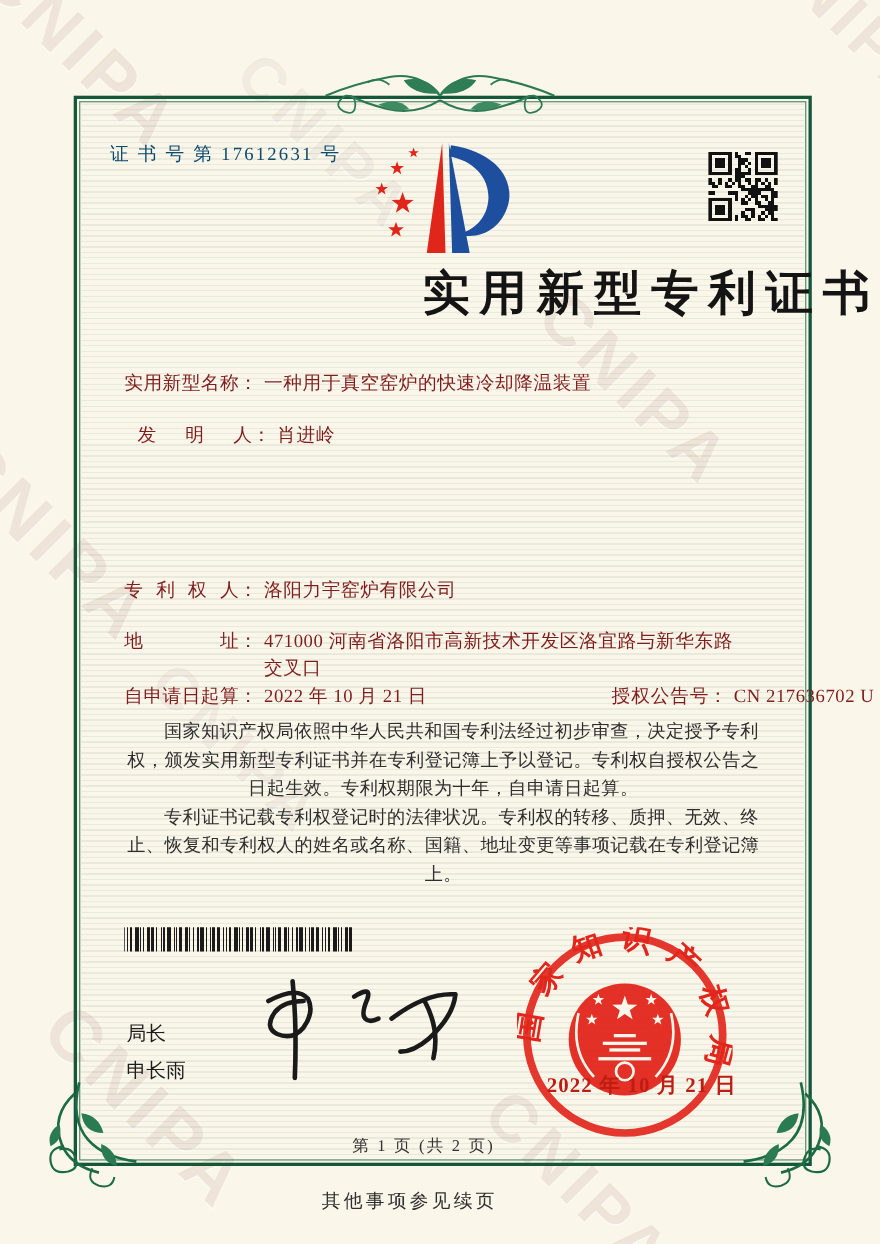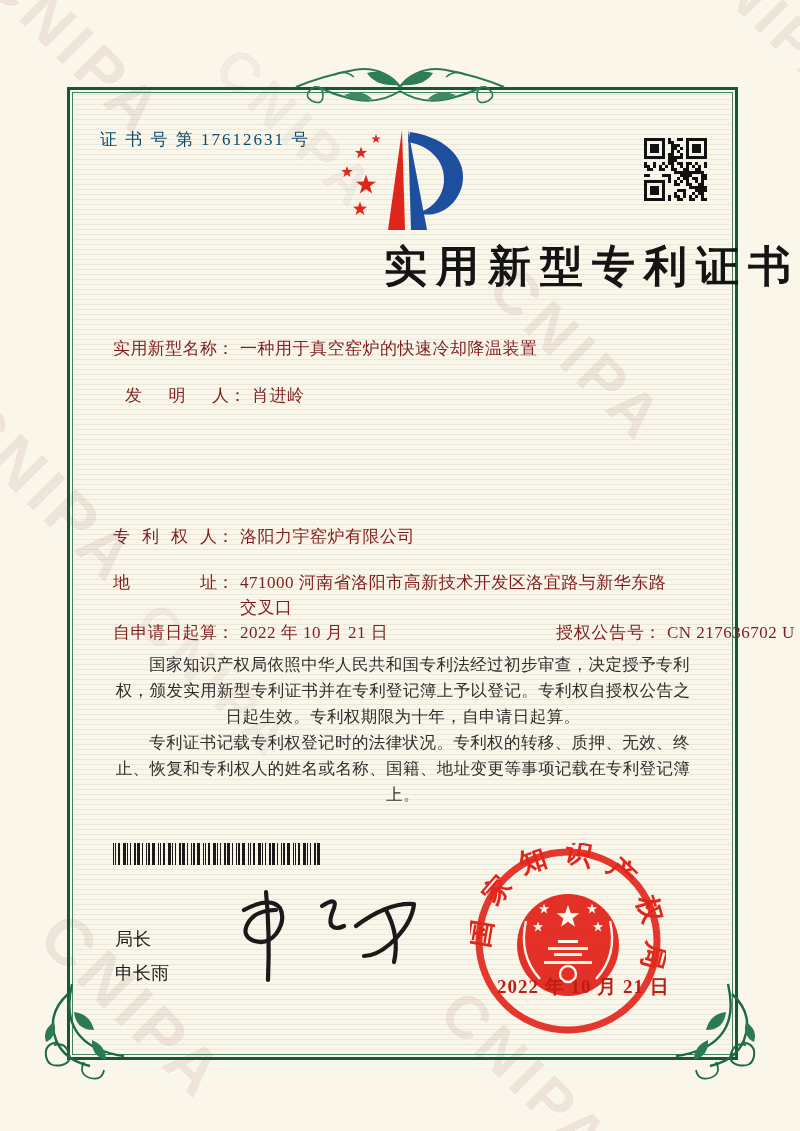--- a/index.html
+++ b/index.html
@@ -523,14 +523,16 @@
           <rect x="88" y="97" width="20" height="3"></rect>
         </g>
         <circle cx="98" cy="131" r="8" fill="none" stroke="#fbf6ea" stroke-width="2.4"></circle>
         <path d="M56,78 Q48,112 70,136" fill="none" stroke="#fbf6ea" stroke-width="2.4"></path>
         <path d="M140,78 Q148,112 126,136" fill="none" stroke="#fbf6ea" stroke-width="2.4"></path>
       </g>
     </svg>
   </div>
   <div class="seal-date">2022 年 10 月 21 日</div>
 
+  <div class="page-num">第 1 页 (共 2 页)</div>
+  <div class="continuation">其他事项参见续页</div>
 
 </div>
 
 </body></html>

